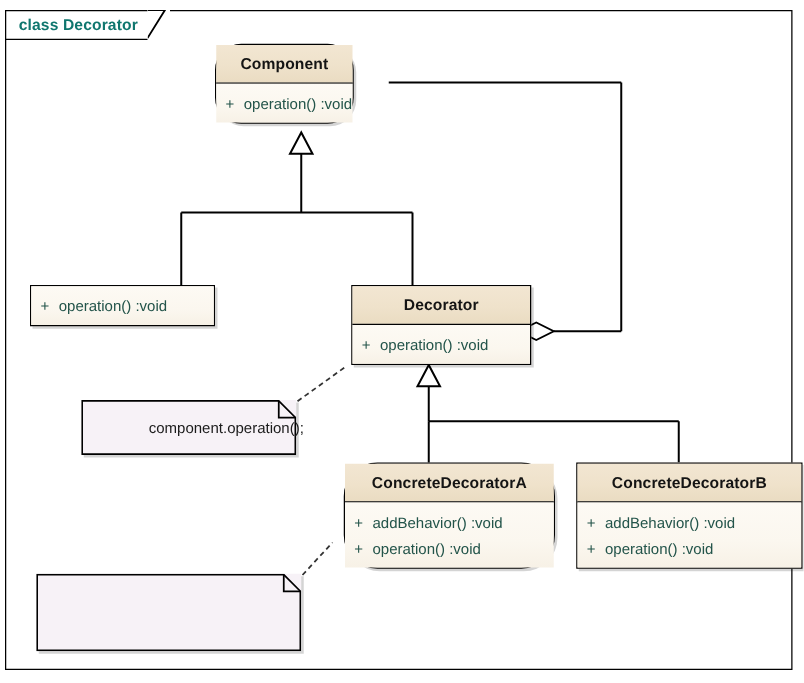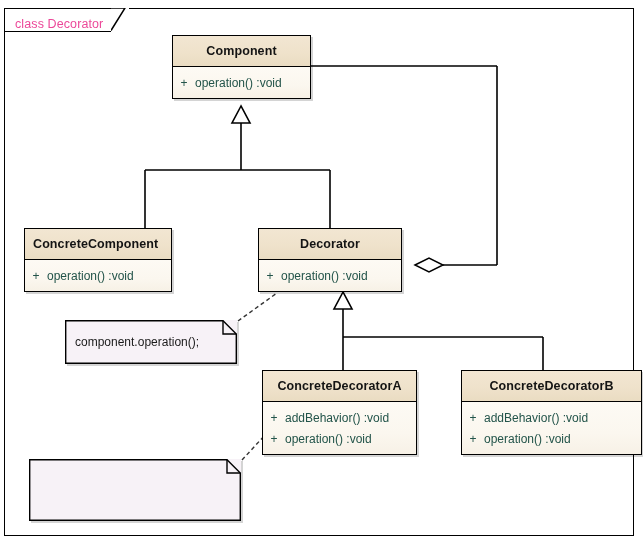--- a/index.html
+++ b/index.html
@@ -43,24 +43,24 @@
   }
   .frame-tab-body {
     height: 24px;
     box-sizing: border-box;
     border-left: 1.5px solid #000;
     border-top: 1.5px solid #000;
     border-bottom: 1.5px solid #000;
     background: #ffffff;
     padding: 0 8px 0 10px;
     display: flex;
-    align-items: flex-end;
+    align-items: center;
     font-size: 12.5px;
-    font-weight: normal;
-    color: #ec4899;
+    font-weight: bold;
+    color: #0f766e;
     letter-spacing: 0.1px;
   }
   .frame-tab-corner {
     width: 18px;
     height: 24px;
     position: relative;
     overflow: hidden;
   }
   .frame-tab-corner svg { display:block; }
 
@@ -137,20 +137,21 @@
     left: 0;
     top: 0;
   }
   .note-text {
     position: relative;
     z-index: 2;
     font-size: 12px;
     color: #1b1b1b;
     padding: 10px 10px;
     white-space: nowrap;
+    margin-left: 44px;
   }
   .note-line {
     height: 22px;
     display: flex;
     align-items: center;
   }
 </style>
 </head>
 <body>
 
@@ -202,57 +203,54 @@
 
       <polygon points="343,292 334,309 352,309" fill="#ffffff" stroke="#000" stroke-width="1.6"></polygon>
     </g>
 
     <g>
       <line x1="238" y1="321" x2="277" y2="293" stroke="#333" stroke-width="1.4" stroke-dasharray="4,3"></line>
       <line x1="242" y1="460" x2="266" y2="434" stroke="#333" stroke-width="1.4" stroke-dasharray="4,3"></line>
     </g>
   </svg>
 
-  <div class="uml-class" style="left:172px; top:35px; width:139px;">
+  <div class="uml-class" style="left:172px; top:35px; width:111px;border-radius:21px;">
     <div class="uml-head">
       <span>Component</span>
     </div>
     <div class="uml-body">
       <div class="member">
         <span class="vis">+</span>
         <span class="sig">operation()  :void</span>
       </div>
     </div>
   </div>
 
   <div class="uml-class" style="left:24px; top:228px; width:148px;">
-    <div class="uml-head left-title">
-      <span>ConcreteComponent</span>
-    </div>
-    <div class="uml-body">
-      <div class="member">
-        <span class="vis">+</span>
-        <span class="sig">operation()  :void</span>
-      </div>
-    </div>
-  </div>
-
-  <div class="uml-class" style="left:258px; top:228px; width:144px;">
+    <div class="uml-body">
+      <div class="member">
+        <span class="vis">+</span>
+        <span class="sig">operation()  :void</span>
+      </div>
+    </div>
+  </div>
+
+  <div class="uml-class" style="left:281px; top:228px; width:144px;">
     <div class="uml-head">
       <span>Decorator</span>
     </div>
     <div class="uml-body">
       <div class="member">
         <span class="vis">+</span>
         <span class="sig">operation()  :void</span>
       </div>
     </div>
   </div>
 
-  <div class="uml-class" style="left:262px; top:370px; width:155px;">
+  <div class="uml-class" style="left:275px; top:370px; width:169px;border-radius:27px;">
     <div class="uml-head">
       <span>ConcreteDecoratorA</span>
     </div>
     <div class="uml-body">
       <div class="member">
         <span class="vis">+</span>
         <span class="sig">addBehavior()  :void</span>
       </div>
       <div class="member">
         <span class="vis">+</span>

